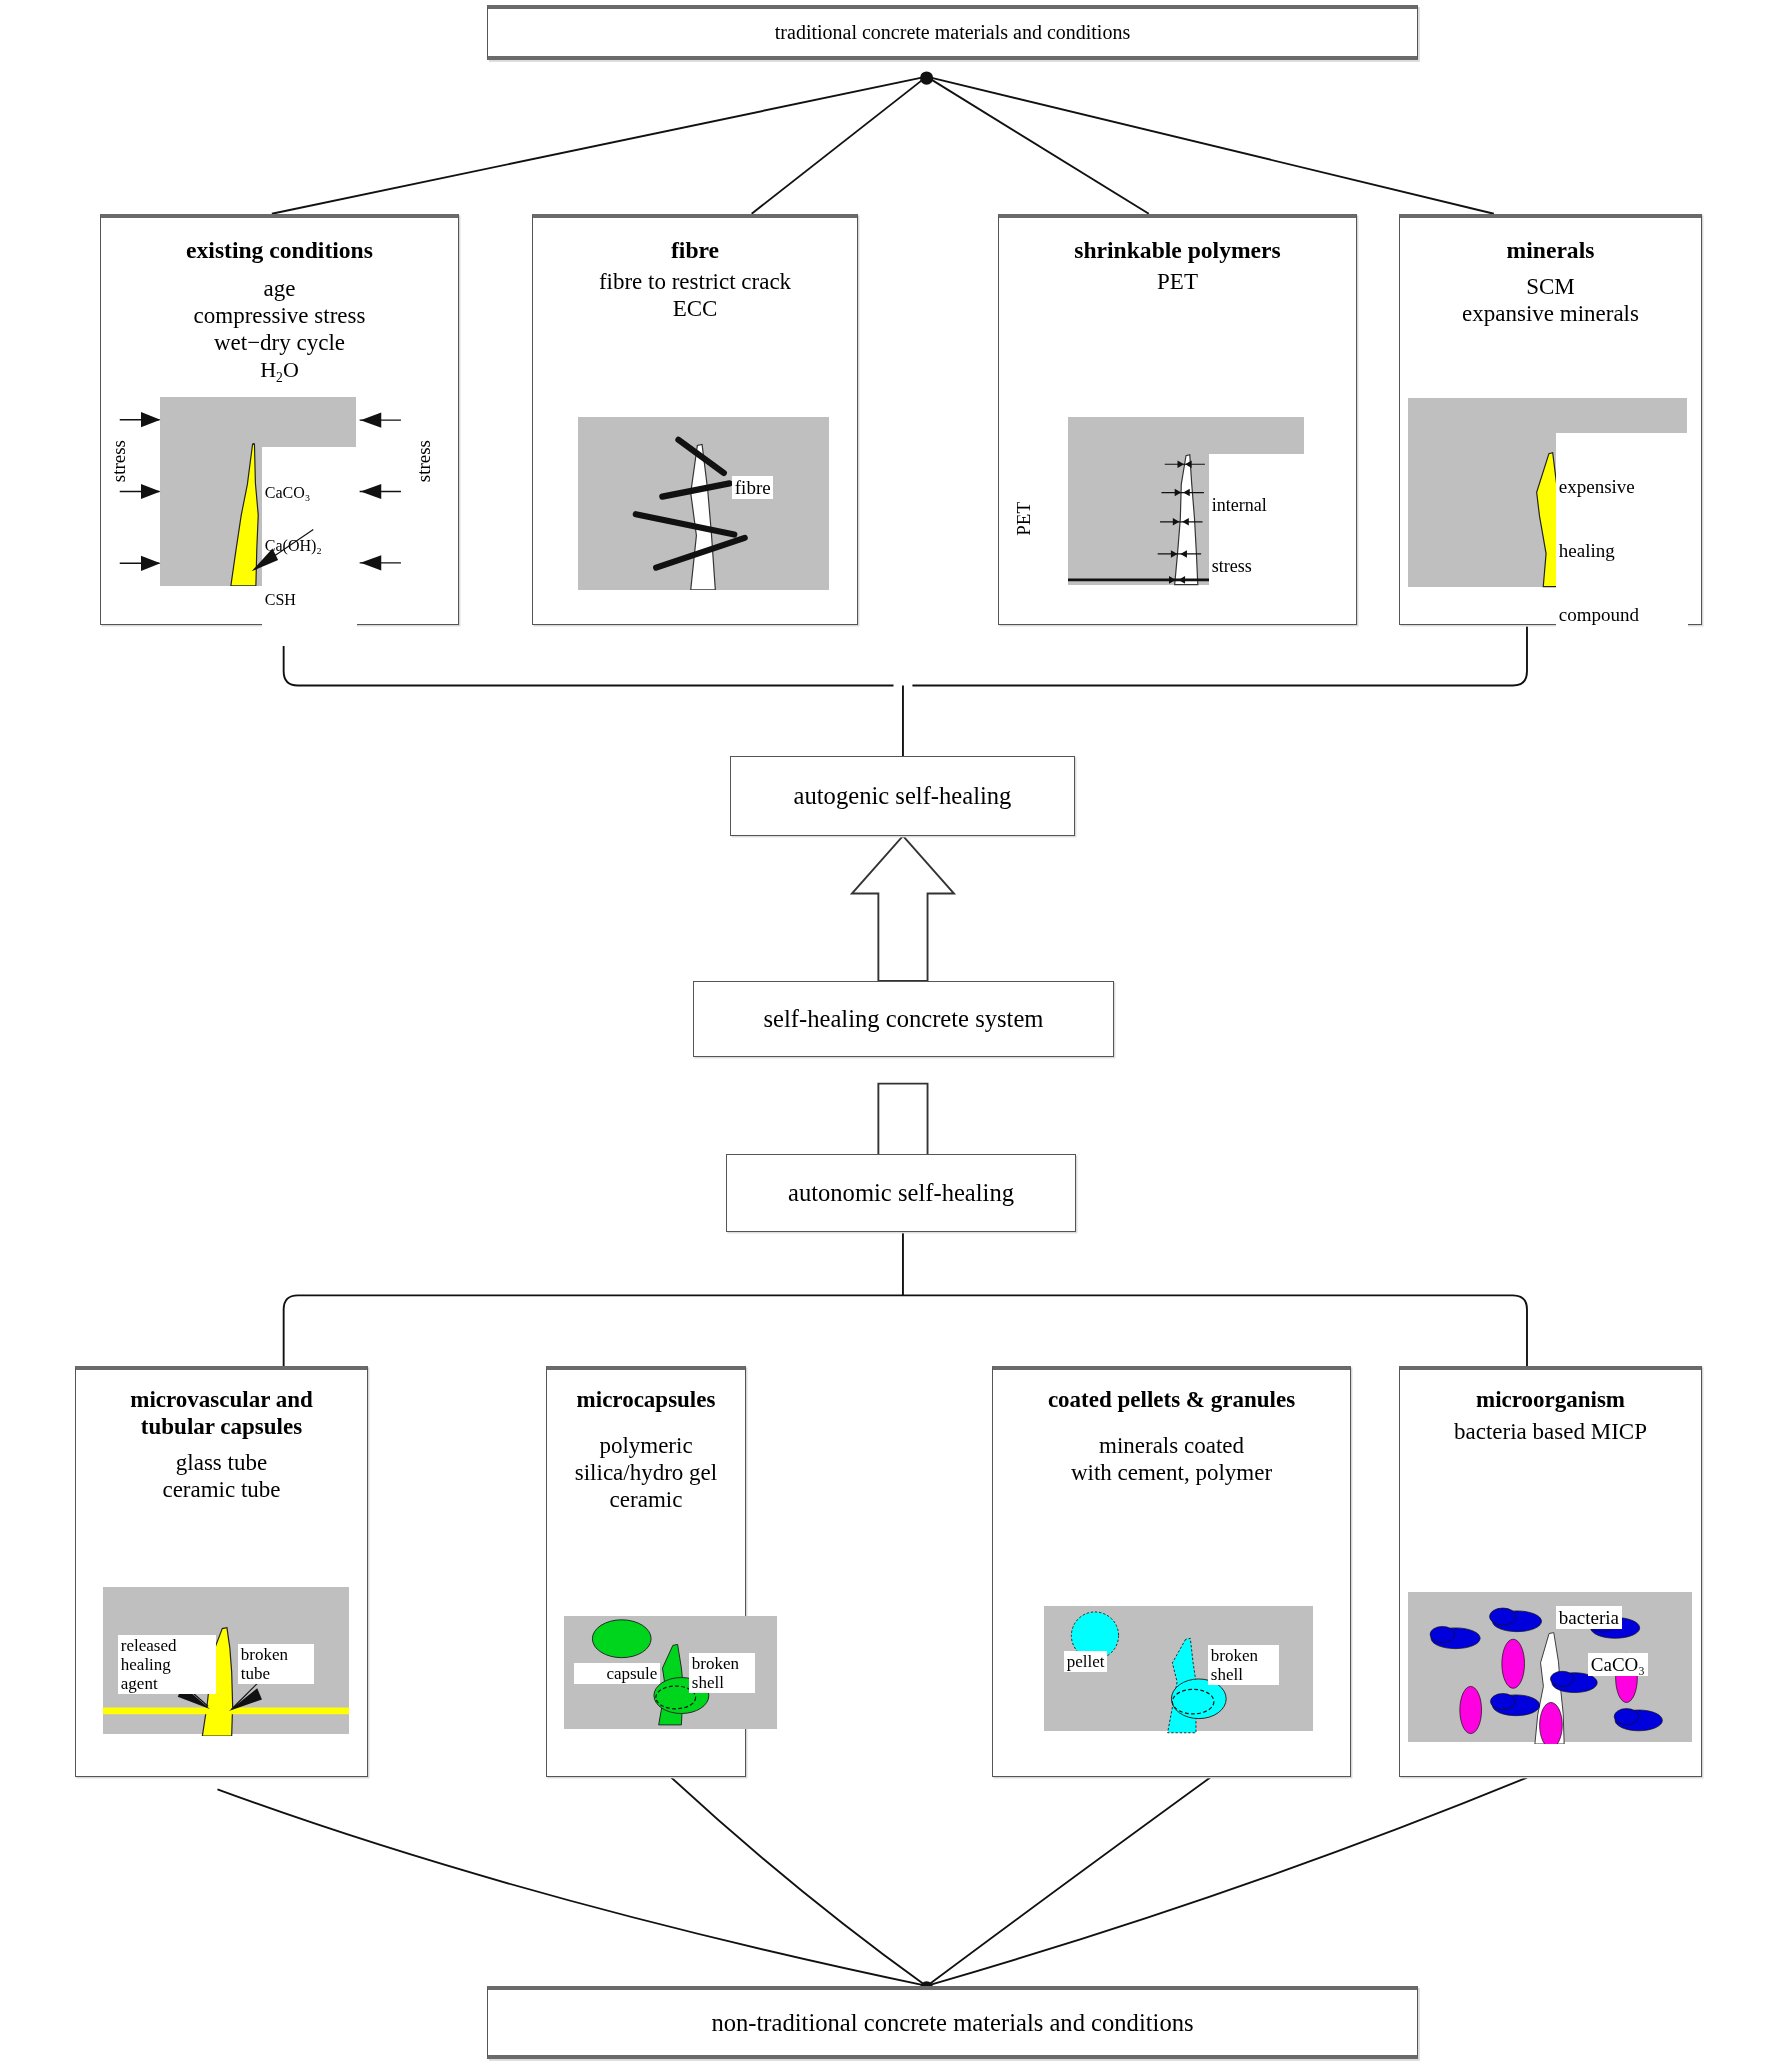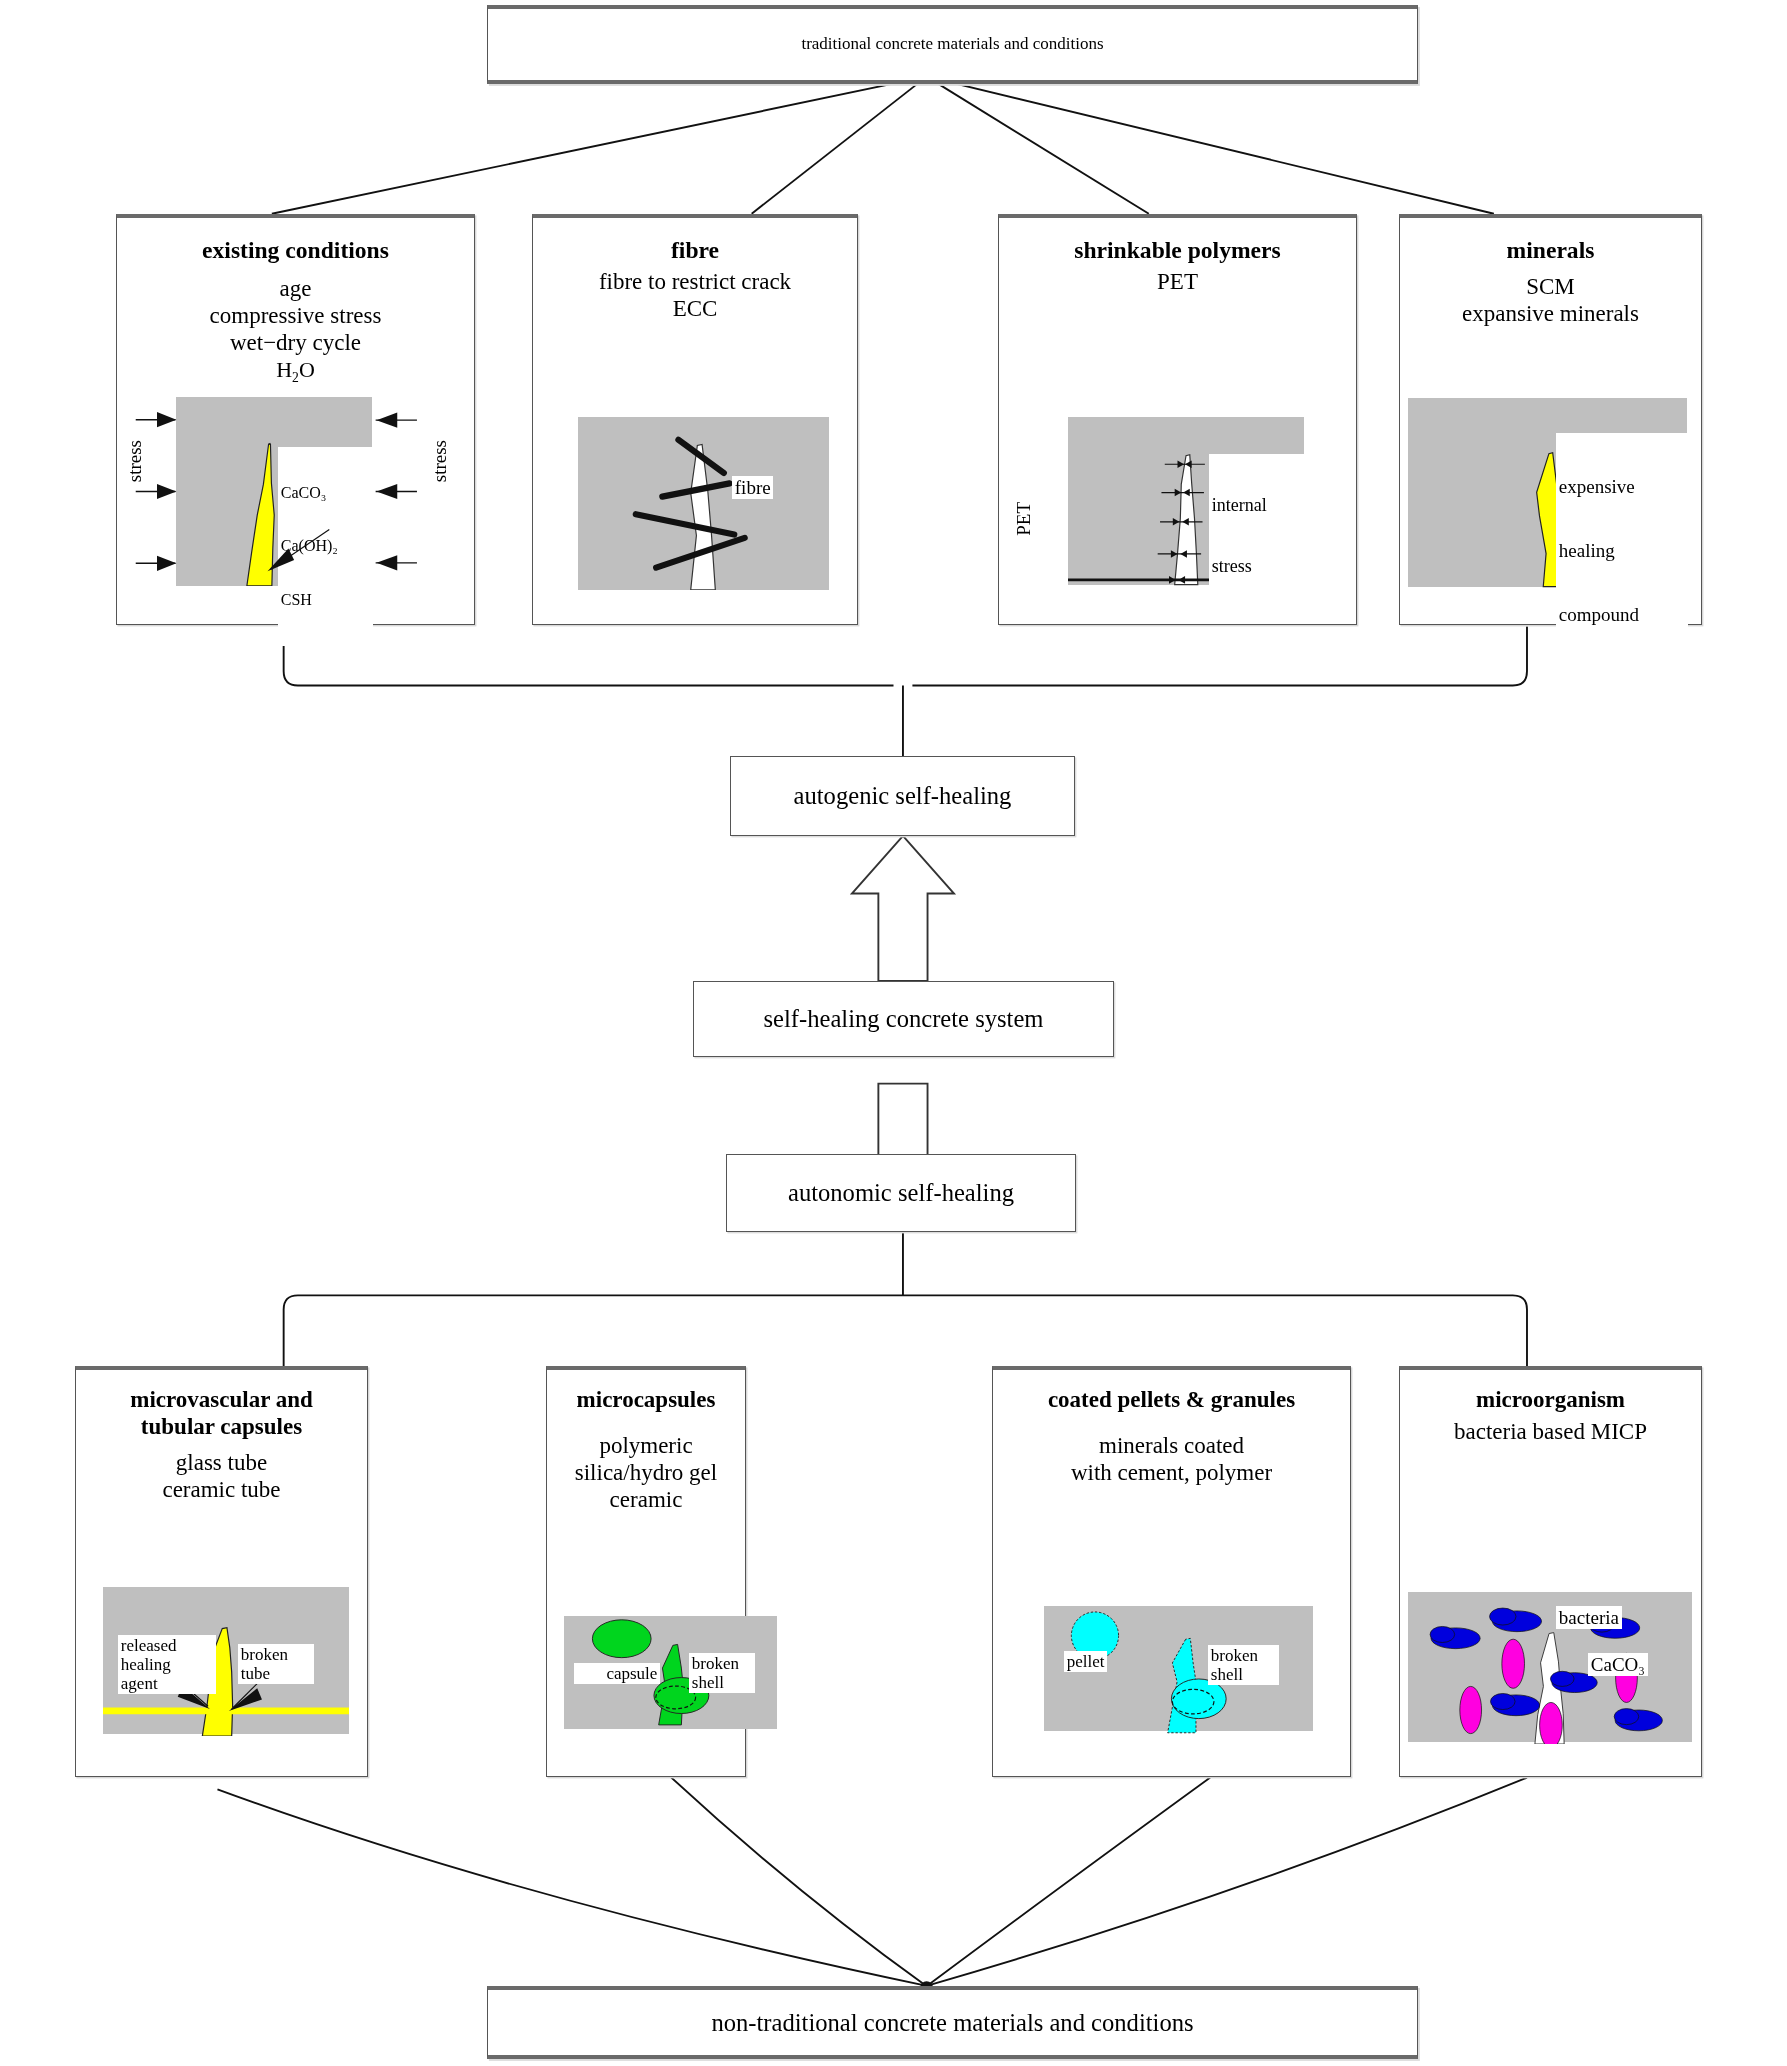--- a/index.html
+++ b/index.html
@@ -54,25 +54,25 @@
 
     <g stroke="#111" stroke-width="4" fill="none">
       <path d="M 460 3785 Q 1100 4020 1958 4200"></path>
       <path d="M 1420 3760 Q 1680 4000 1958 4200"></path>
       <path d="M 2560 3760 Q 2230 4000 1962 4200"></path>
       <path d="M 3230 3760 Q 2620 4010 1962 4200"></path>
     </g>
     <circle cx="1960" cy="4205" r="14" fill="#111"></circle>
   </svg>
 
-  <div class="banner" style="left:487px;top:4.7px;width:931px;height:79px;font-size:17px;">
+  <div class="banner" style="left:487px;top:4.7px;width:931px;height:55px;font-size:20px;">
     <span>traditional concrete materials and conditions</span>
   </div>
 
-  <div class="box topbar" style="left:116px;top:214px;width:359px;height:411px;">
+  <div class="box topbar" style="left:100px;top:214px;width:359px;height:411px;">
     <div class="ttl" style="margin-top:19px;font-size:23.6px;">existing conditions</div>
     <div class="sub" style="margin-top:10.4px;font-size:23px;white-space:pre-line;">age
 compressive stress
 wet−dry cycle</div>
     <div class="sub" style="font-size:22px;">H<span class="sup">2</span>O</div>
 
     <div class="pane" style="left:59px;top:179px;width:196px;height:189px;"></div>
 
     <svg style="position:absolute;left:59px;top:179px;width:196px;height:189px;" viewBox="0 0 415 400" width="196" height="189">
       <polygon points="196,100 185,185 172,250 160,330 150,400 203,400 205,320 208,250 202,182 200,100" fill="#ffff00" stroke="#222" stroke-width="2.5"></polygon>

